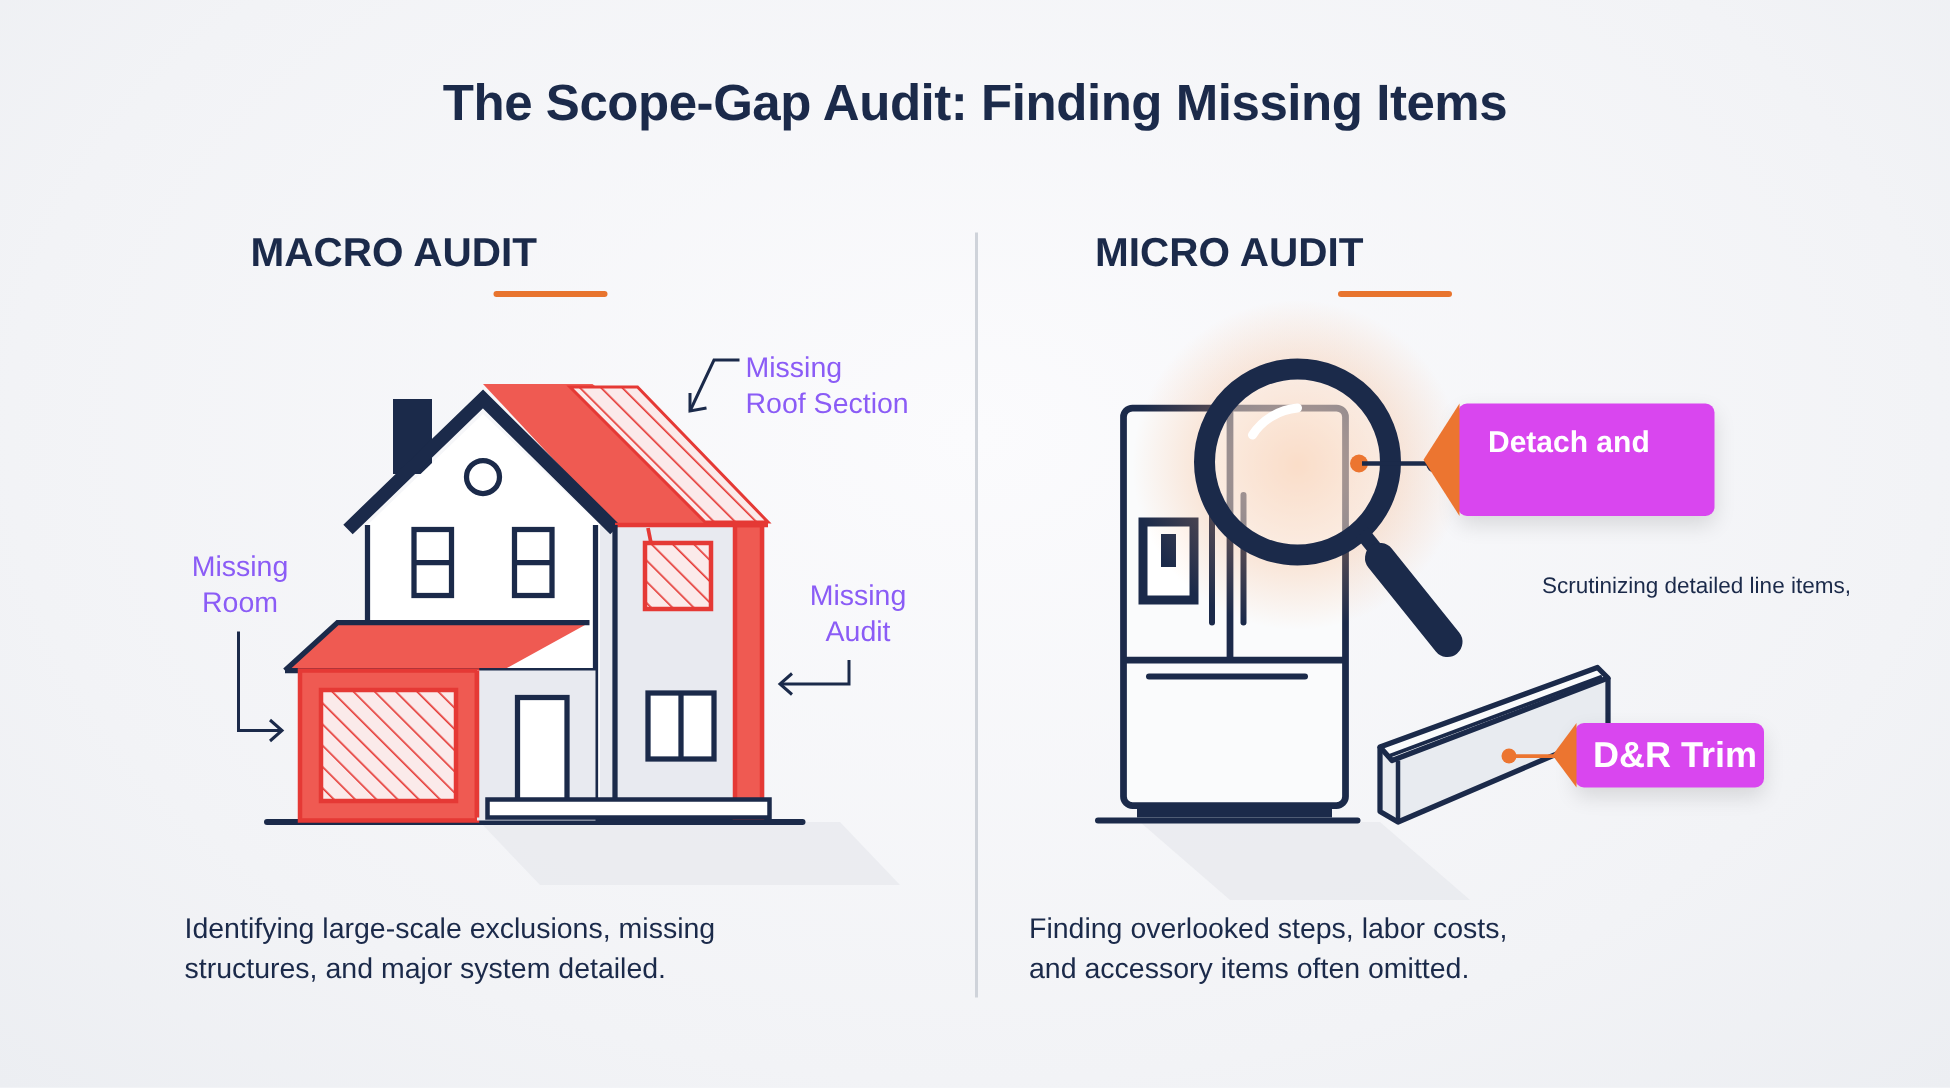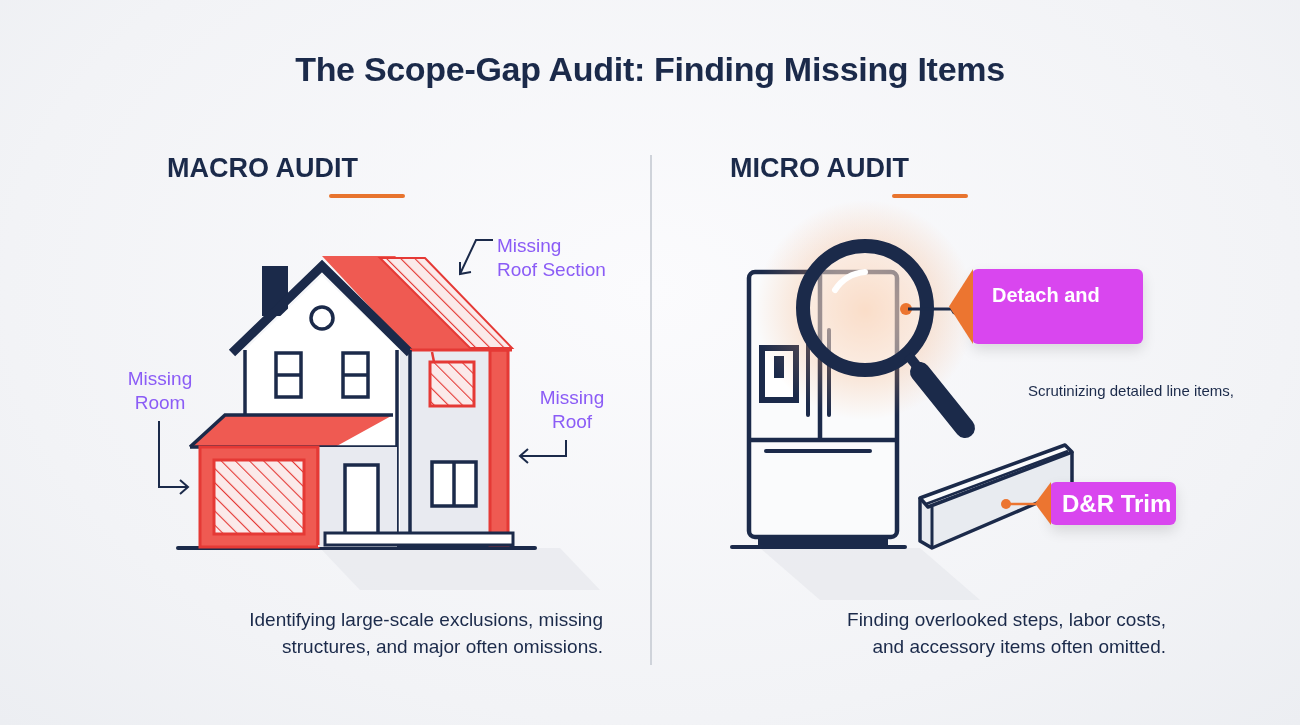--- a/index.html
+++ b/index.html
@@ -4,21 +4,21 @@
 <style>
   html,body{margin:0;padding:0;}
   body{width:1300px;height:725px;overflow:hidden;background:#f3f4f7;font-family:"Liberation Sans",sans-serif;color:#1b2a4a;position:relative;}
   .bg{position:absolute;inset:0;background:radial-gradient(ellipse at 50% 40%,#fbfbfd 0%,#f2f3f6 70%,#eceef2 100%);}
   .title{position:absolute;left:0;right:0;top:50px;text-align:center;font-size:34px;font-weight:700;color:#1b2a4a;letter-spacing:-0.3px;}
   .divider{position:absolute;left:650px;top:155px;width:1.5px;height:510px;background:#cfd3da;}
   .sec-title{position:absolute;width:400px;font-size:27px;font-weight:700;color:#1b2a4a;top:153px;}
   .underline{position:absolute;width:76px;height:4px;background:#e8742e;border-radius:2px;top:194px;}
   .label{position:absolute;font-size:19px;color:#8b5cf6;line-height:24px;}
   .center{text-align:center;}
-  .desc{position:absolute;width:480px;text-align:right;font-size:19px;line-height:27px;color:#1b2a4a;top:606px;}
+  .desc{position:absolute;width:480px;text-align:left;font-size:19px;line-height:27px;color:#1b2a4a;top:606px;}
   .tag{position:absolute;background:#d946ef;color:#fff;font-weight:700;border-radius:6px;box-shadow:0 6px 14px rgba(0,0,0,0.12);}
   .small-desc{position:absolute;left:1028px;top:364px;width:260px;font-size:15px;line-height:21px;color:#1b2a4a;margin-top:16px;}
   svg{position:absolute;overflow:visible;}
 </style>
 </head>
 <body>
 
 <div class="bg"></div>
 
 <div class="title">The Scope-Gap Audit: Finding Missing Items</div>
@@ -96,26 +96,26 @@
 <div class="label" style="left:497px;top:234px;">
   <div>Missing</div>
   <div>Roof Section</div>
 </div>
 <div class="label center" style="left:118px;top:367px;width:84px;">
   <div>Missing</div>
   <div>Room</div>
 </div>
 <div class="label center" style="left:530px;top:386px;width:84px;">
   <div>Missing</div>
-  <div>Roof</div>
+  <div>Audit</div>
 </div>
 
 <div class="desc" style="left:123px;">
   <div>Identifying large-scale exclusions, missing</div>
-  <div>structures, and major often omissions.</div>
+  <div>structures, and major system detailed.</div>
 </div>
 
 <div class="sec-title" style="left:730px;">MICRO AUDIT</div>
 <div class="underline" style="left:892px;"></div>
 
 <svg width="1300" height="725" style="left:0;top:0;" viewBox="0 0 1300 725">
   <defs>
     <radialGradient id="glow" cx="50%" cy="50%" r="50%">
       <stop offset="0%" stop-color="#f6a46a" stop-opacity="0.55"></stop>
       <stop offset="60%" stop-color="#f6a46a" stop-opacity="0.25"></stop>

